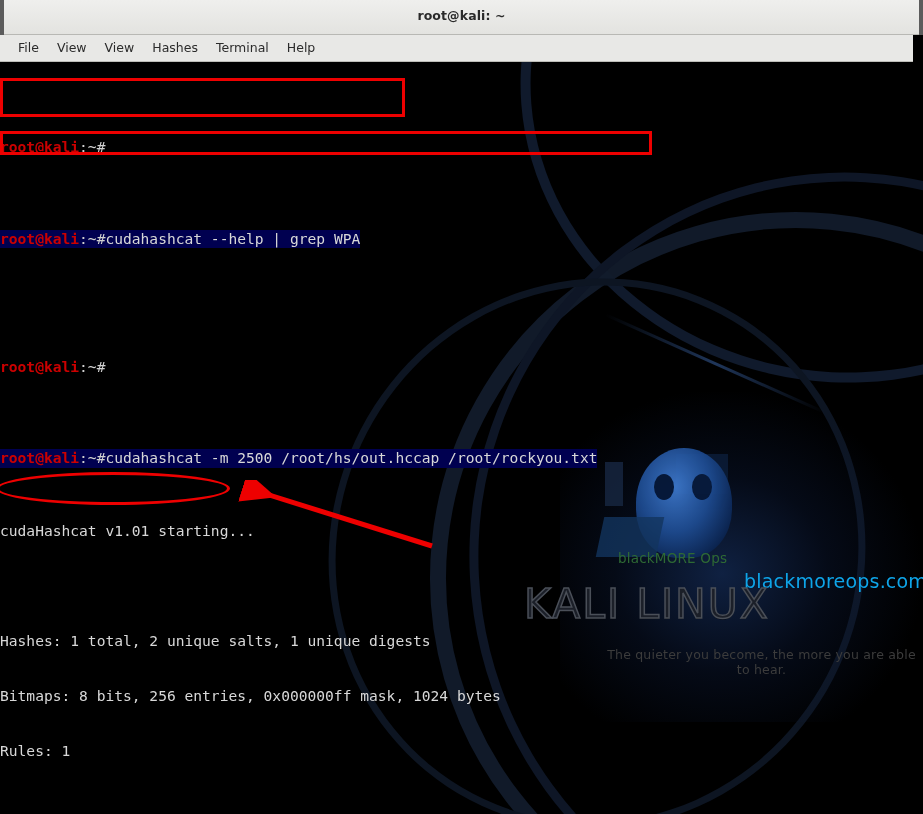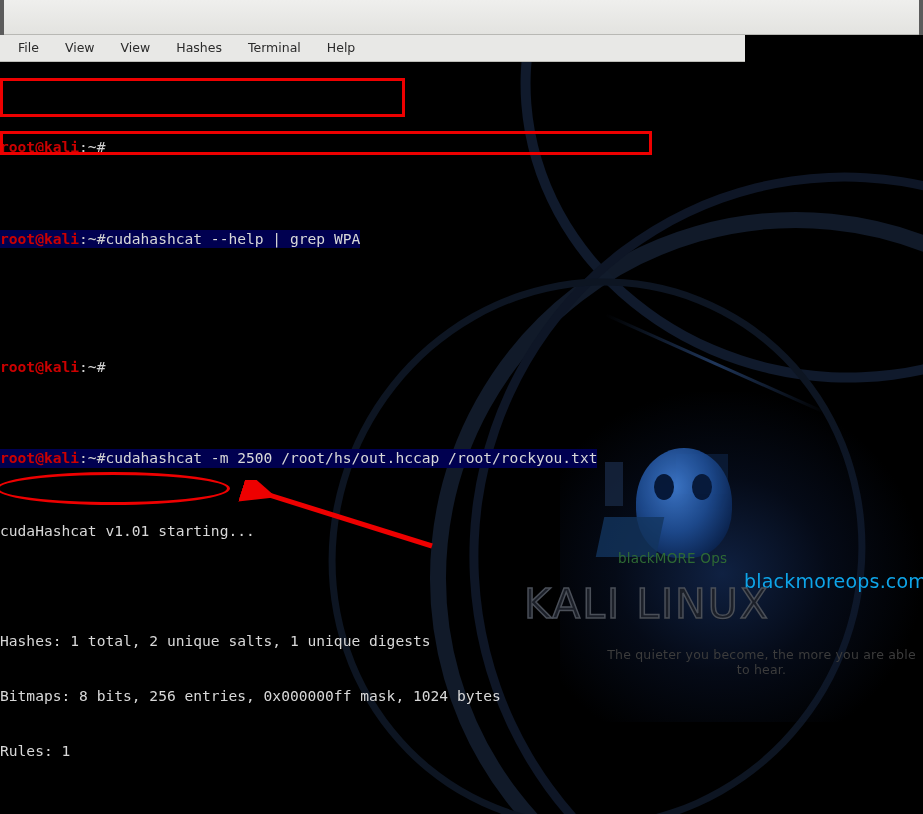--- a/index.html
+++ b/index.html
@@ -50,29 +50,28 @@
     height: 35px;
     background: #5c5c5c;
   }
   #titlebar .edge-l { left: 0; }
   #titlebar .edge-r { right: 0; }
 
   
   #menubar {
     position: absolute;
     left: 0; top: 35px;
-    width: 745px;
+    width: 913px;
     height: 27px;
     background: #e8e8e6;
     border-bottom: 1px solid #bdbdb8;
     box-sizing: border-box;
     display: flex;
     align-items: center;
     padding-left: 9px;
-    gap: 8px;
   }
   #menubar .mi {
     font-family: "DejaVu Sans", sans-serif;
     font-size: 12.5px;
     color: #2b2b2b;
     padding: 2px 9px 3px 9px;
     cursor: default;
     white-space: nowrap;
   }
 
@@ -256,20 +255,21 @@
   }
 </style>
 </head>
 <body>
 
 <div id="window">
 
   <div id="titlebar">
     <div class="edge-l"></div>
     <div class="edge-r"></div>
+    <div class="title">root@kali: ~</div>
   </div>
 
   <div id="menubar">
     <div class="mi">File</div>
     <div class="mi">View</div>
     <div class="mi">View</div>
     <div class="mi">Hashes</div>
     <div class="mi">Terminal</div>
     <div class="mi">Help</div>
   </div>

